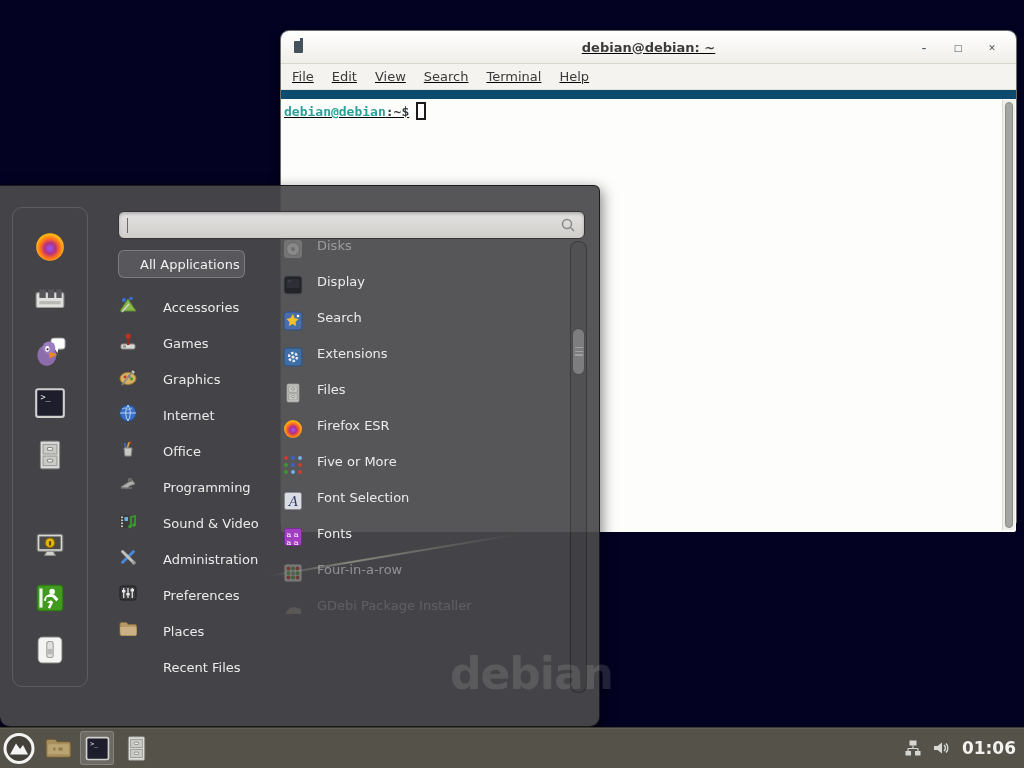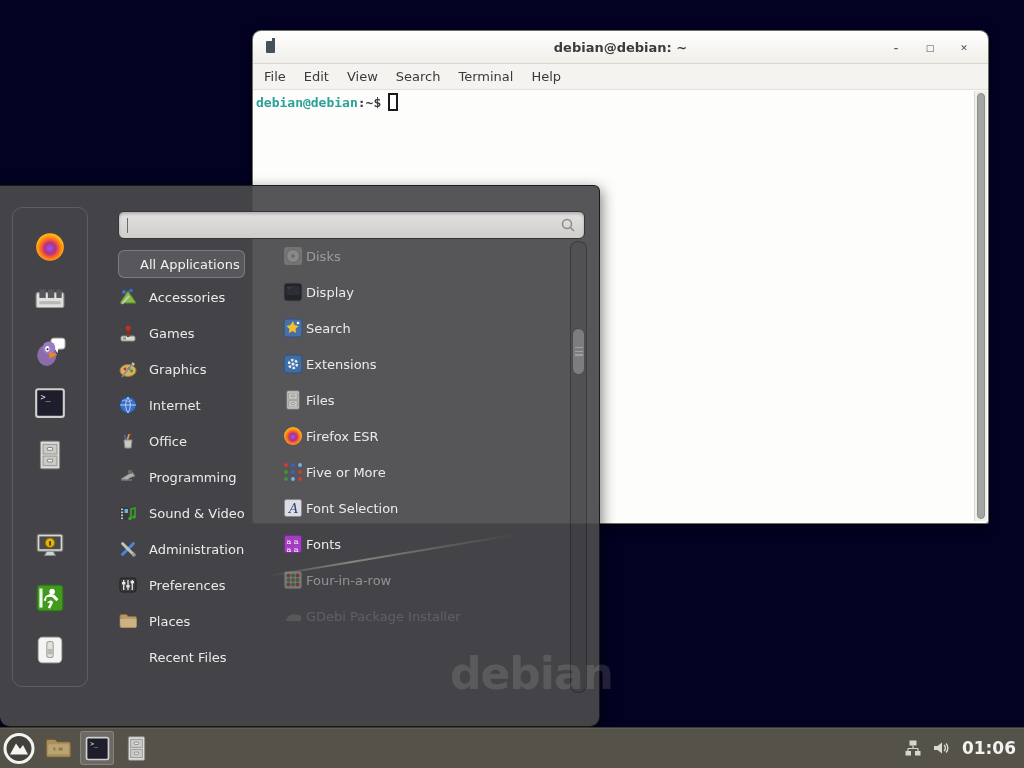--- a/index.html
+++ b/index.html
@@ -4,39 +4,39 @@
 <style>
   * { margin:0; padding:0; box-sizing:border-box; }
   html,body { width:1024px; height:768px; overflow:hidden; }
   body { font-family:"DejaVu Sans","Liberation Sans",sans-serif; position:relative;
          background:#030222; }
 
   
   .desktop { position:absolute; inset:0; background:#030222; }
 
   
-  .terminal { position:absolute; left:252px; top:30px; width:737px; height:494px;
+  .terminal { position:absolute; left:280px; top:30px; width:737px; height:494px;
               border:1px solid #6e6e68; border-radius:9px 9px 2px 2px;
-              box-shadow:0 3px 10px rgba(0,0,0,.55); background:#0c4a6e; z-index:1; }
+              box-shadow:0 3px 10px rgba(0,0,0,.55); background:#0c4a6e; z-index:1;text-decoration:underline; }
   .titlebar { position:relative; height:33px;
               background:linear-gradient(#ffffff,#f0eee9);
               border-bottom:1px solid #d9d6cf; border-radius:8px 8px 0 0;
               display:flex; align-items:center; justify-content:center; }
   .titlebar .win-icon { position:absolute; left:13px; top:10px; width:9px; height:12px;
               background:#44505a; border-radius:1px; }
   .titlebar .win-icon::after { content:""; position:absolute; left:6px; top:-3px; width:3px; height:5px;
               background:#44505a; }
   .title-text { font-weight:bold; font-size:13px; color:#3c3c3c; }
   .win-controls { position:absolute; right:14px; top:0; height:33px; display:flex; gap:14px; align-items:center; }
   .win-btn { width:20px; height:20px; display:flex; align-items:center; justify-content:center;
              color:#4a545c; font-size:9px; font-weight:bold; cursor:default; }
   .menubar { height:26px; background:#f5f3ef; border-bottom:1px solid #e4e1da;
              display:flex; align-items:center; padding-left:2px; }
   .menubar .mitem { padding:0 9px; font-size:13px; color:#3a3a3a; line-height:25px;text-align:right; }
-  .term-content { position:relative; height:433px; background:#fdfdfc; border-radius:0 0 2px 2px; }
+  .term-content { position:relative; height:433px; background:#fdfdfc; border-radius:0 0 2px 2px;margin-top:9px; }
   .prompt-line { padding:3px 0 0 3px; font-family:"DejaVu Sans Mono","Liberation Mono",monospace;
                  font-weight:bold; font-size:13px; white-space:pre; }
   .p-user { color:#2aa198; }
   .p-rest { color:#343b41; }
   .term-cursor { display:inline-block; width:10px; height:18px; border:2px solid #1a1a1a;
                  background:#fff; margin-left:7px; vertical-align:-4px; }
   .term-scroll { position:absolute; right:1px; top:1px; bottom:2px; width:13px;
                  background:#f1efeb; border-left:1px solid #dcd9d2; border-radius:0 0 2px 0; }
   .term-thumb { position:absolute; left:2px; right:2px; top:2px; bottom:2px;
                 background:#a2a5a0; border:1px solid #8b8e89; border-radius:5px; }
@@ -68,27 +68,27 @@
                font-size:13px; color:#333; caret-color:#555; font-family:inherit; }
   .search-caret { width:1px; height:15px; background:#6a6a6a; margin-right:2px; }
   .search-mag { width:16px; height:16px; }
 
   .allapps { position:absolute; left:118px; top:64px; width:127px; height:28px;
              background:rgba(255,255,255,.11); border:1px solid rgba(255,255,255,.22);
              border-radius:6px; display:flex; align-items:center; padding-left:21px;
              font-size:13px; color:#f2f0f0; }
 
   .cats { position:absolute; left:118px; top:93px; width:170px; }
-  .cat-row { height:36px; display:flex; align-items:center; gap:9px; }
+  .cat-row { height:36px; display:flex; align-items:flex-end; gap:23px; }
   .cat-row .cicon { width:22px; height:20px; flex:0 0 auto; }
   .cat-row .cicon svg { width:20px; height:20px; display:block; }
   .cat-row .clabel { font-size:13px; color:#eceaea; }
 
   .apps { position:absolute; left:282px; top:52px; width:286px; }
-  .app-row { height:36px; display:flex; align-items:center; }
+  .app-row { height:36px; display:flex; align-items:flex-start; gap:11px; }
   .app-row .aicon { width:24px; height:22px; flex:0 0 auto; }
   .app-row .aicon svg { width:22px; height:22px; display:block; }
   .app-row .alabel { font-size:13px; color:#eceaea; }
   .app-row.faded { opacity:.45; }
   .app-row.ghost { opacity:.16; }
 
   .menu-scroll { position:absolute; left:570px; top:55px; width:17px; height:452px;
                  border:1px solid rgba(0,0,0,.28); border-radius:8px;
                  background:rgba(0,0,0,.05); }
   .menu-thumb { position:absolute; left:1px; top:86px; width:13px; height:47px;

